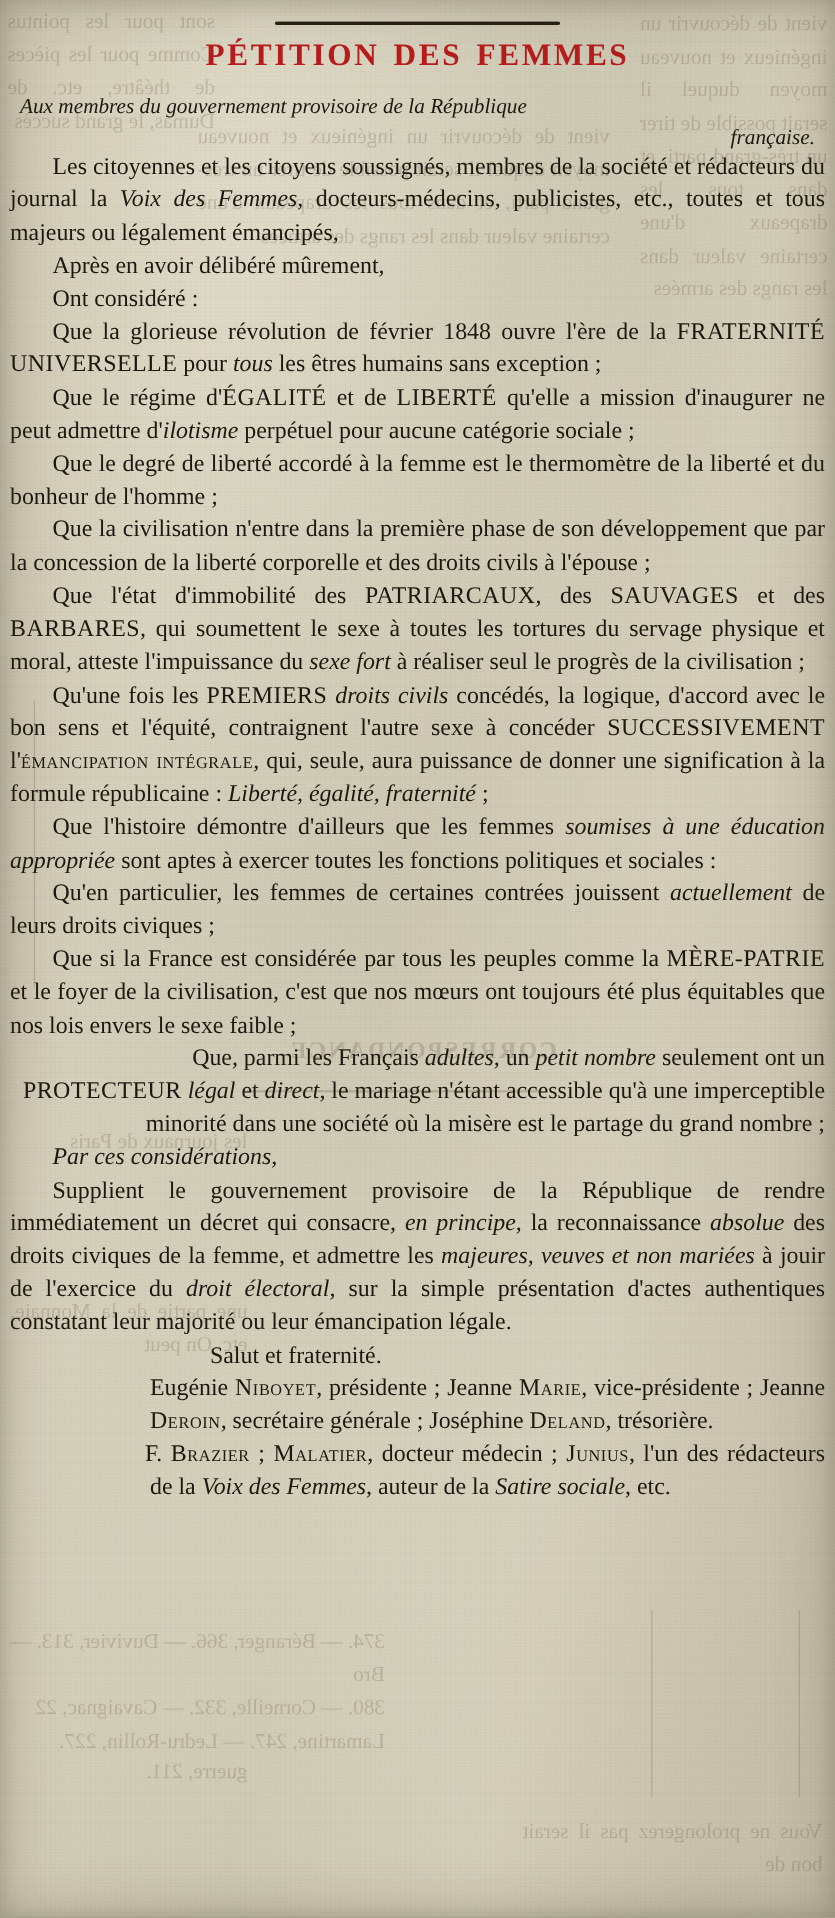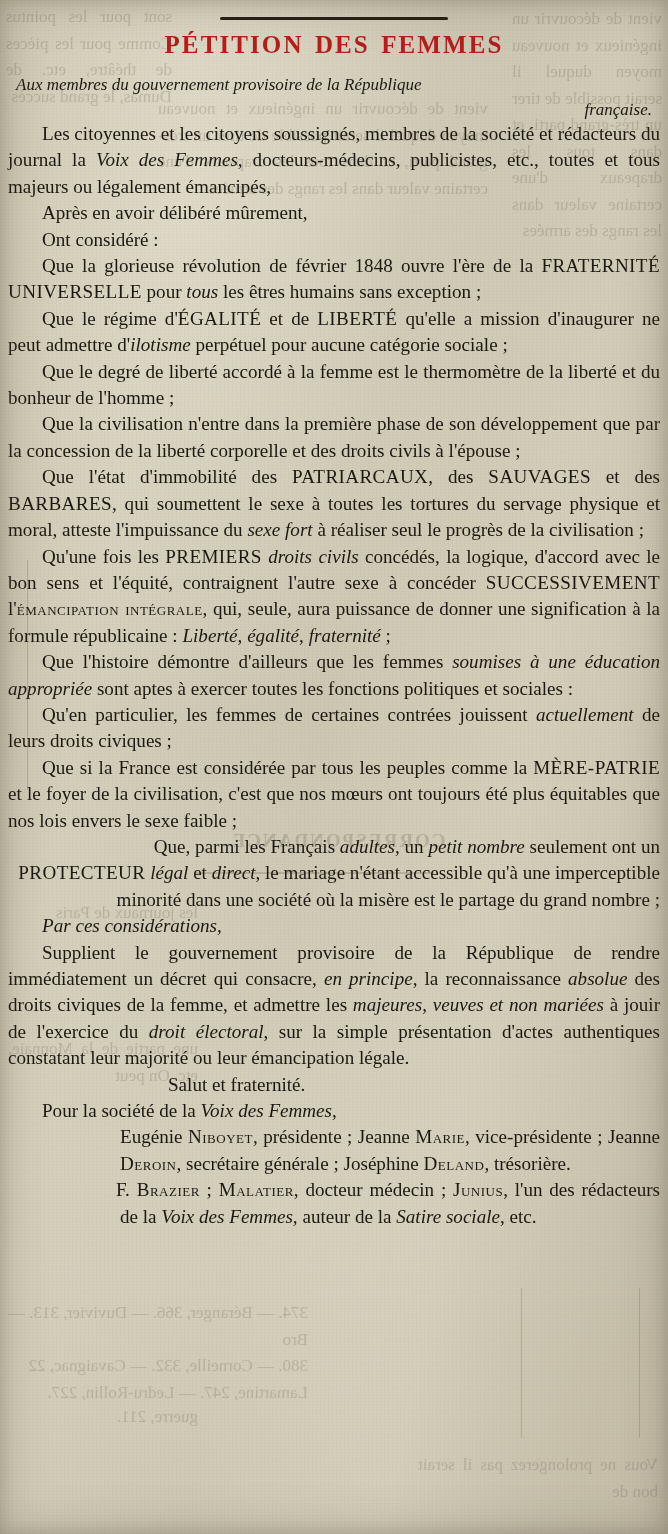--- a/index.html
+++ b/index.html
@@ -240,21 +240,20 @@
           <p class="para">Que si la France est considérée par tous les peuples comme la <span class="caps">MÈRE-PATRIE</span> et le foyer de la civilisation, c'est que nos mœurs ont toujours été plus équitables que nos lois envers le sexe faible ;</p>
           <p class="para">Que, parmi les Français <span class="it">adultes</span>, un <span class="it">petit nombre</span> seulement ont un <span class="caps">PROTECTEUR</span> <span class="it">légal</span> et <span class="it">direct</span>, le mariage n'étant accessible qu'à une imperceptible minorité dans une société où la misère est le partage du grand nombre ;</p>
         </div>
 
       <p class="para"><span class="it">Par ces considérations,</span></p>
 
       <p class="para">Supplient le gouvernement provisoire de la République de rendre immédiatement un décret qui consacre, <span class="it">en principe</span>, la reconnaissance <span class="it">absolue</span> des droits civiques de la femme, et admettre les <span class="it">majeures, veuves et non mariées</span> à jouir de l'exercice du <span class="it">droit électoral</span>, sur la simple présentation d'actes authentiques constatant leur majorité ou leur émancipation légale.</p>
 
       <p class="para ind-salut noindent" style="text-indent:160px">Salut et fraternité.</p>
 
-      <p class="para">Pour la société de la <span class="it">Voix des Femmes</span>,</p>
 
       <p class="sig">Eugénie <span class="sc">Niboyet</span>, présidente ; Jeanne <span class="sc">Marie</span>, vice-présidente ; Jeanne <span class="sc">Deroin</span>, secrétaire générale ; Joséphine <span class="sc">Deland</span>, trésorière.</p>
 
       <p class="sig2">F. <span class="sc">Brazier</span> ; <span class="sc">Malatier</span>, docteur médecin ; <span class="sc">Junius</span>, l'un des rédacteurs de la <span class="it">Voix des Femmes</span>, auteur de la <span class="it">Satire sociale</span>, etc.</p>
     </div>
 
   </div>
 
   <div id="paper-grain"></div>
   <div id="vignette"></div>

